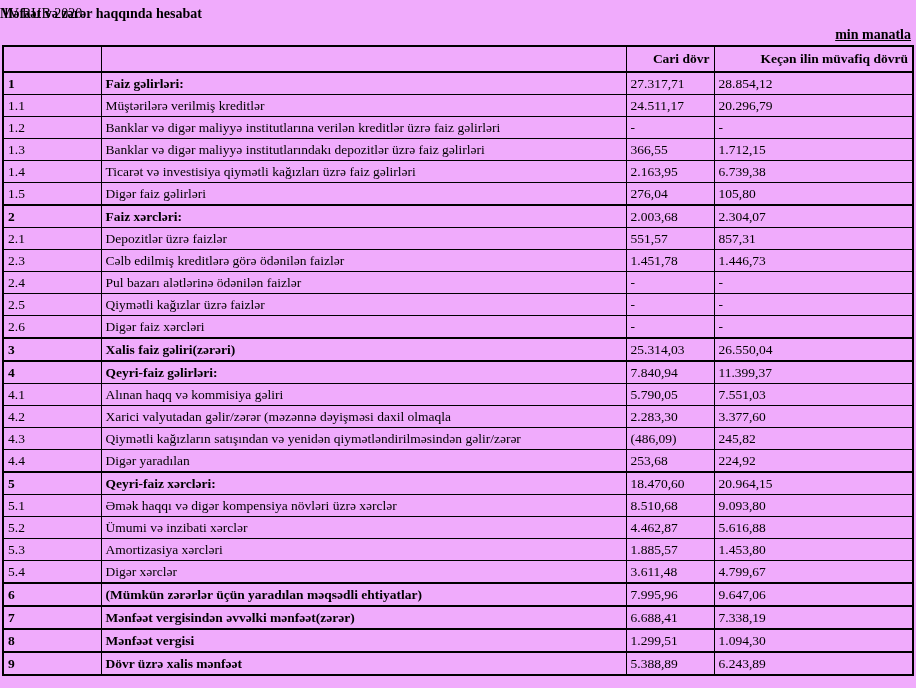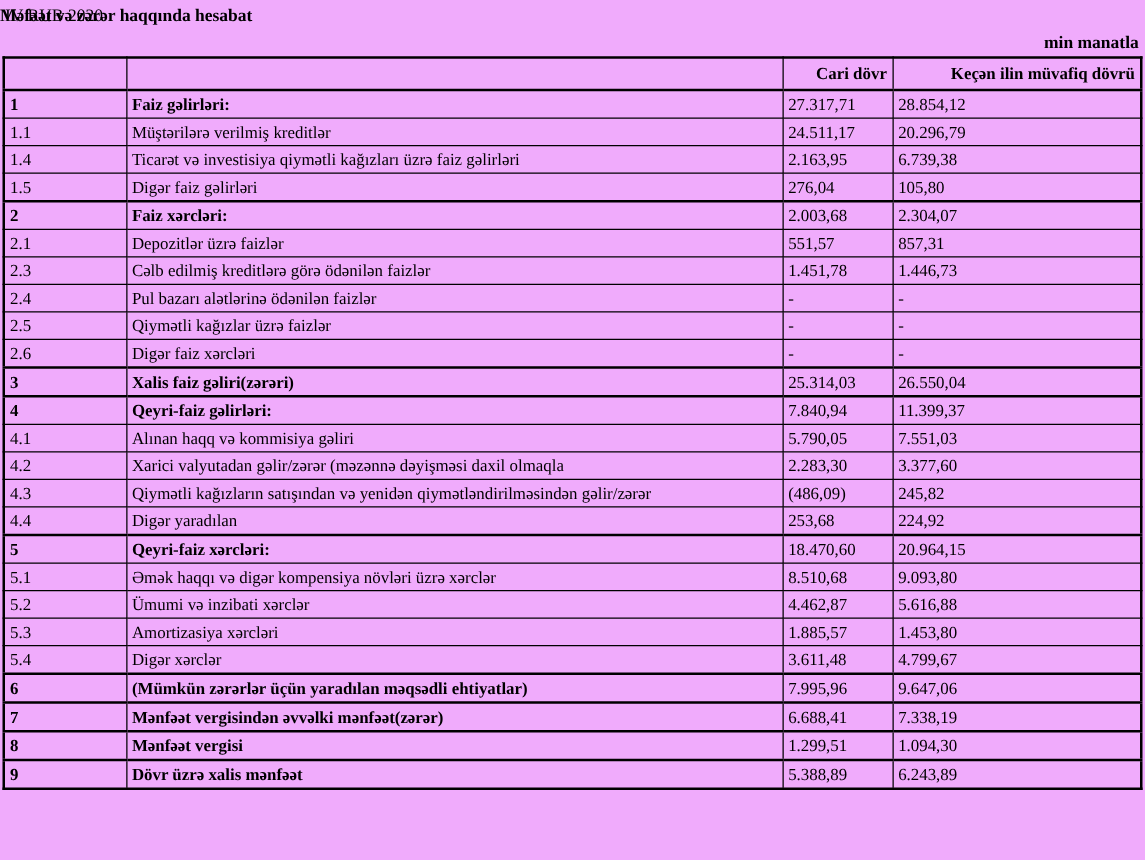--- a/index.html
+++ b/index.html
@@ -33,20 +33,21 @@
     font-weight: bold;
     white-space: nowrap;
   }
   .unit-label {
     position: absolute;
     right: 5px;
     top: 27px;
     font-size: 14px;
     font-weight: bold;
     white-space: nowrap;
+    text-decoration: underline;
   }
   table.report {
     position: absolute;
     left: 2px;
     top: 45px;
     width: 910px;
     border-collapse: collapse;
     table-layout: fixed;
     border: 2px solid #000000;
   }
@@ -108,20 +109,32 @@
     <td class="num">27.317,71</td>
     <td class="num">28.854,12</td>
   </tr>
         <tr>
     <td class="no">1.1</td>
     <td class="label">Müştərilərə verilmiş kreditlər</td>
     <td class="num">24.511,17</td>
     <td class="num">20.296,79</td>
   </tr>
         <tr>
+    <td class="no">1.2</td>
+    <td class="label">Banklar və digər maliyyə institutlarına verilən kreditlər üzrə faiz gəlirləri</td>
+    <td class="num">-</td>
+    <td class="num">-</td>
+  </tr>
+        <tr>
+    <td class="no">1.3</td>
+    <td class="label">Banklar və digər maliyyə institutlarındakı depozitlər üzrə faiz gəlirləri</td>
+    <td class="num">366,55</td>
+    <td class="num">1.712,15</td>
+  </tr>
+        <tr>
     <td class="no">1.4</td>
     <td class="label">Ticarət və investisiya qiymətli kağızları üzrə faiz gəlirləri</td>
     <td class="num">2.163,95</td>
     <td class="num">6.739,38</td>
   </tr>
         <tr>
     <td class="no">1.5</td>
     <td class="label">Digər faiz gəlirləri</td>
     <td class="num">276,04</td>
     <td class="num">105,80</td>

